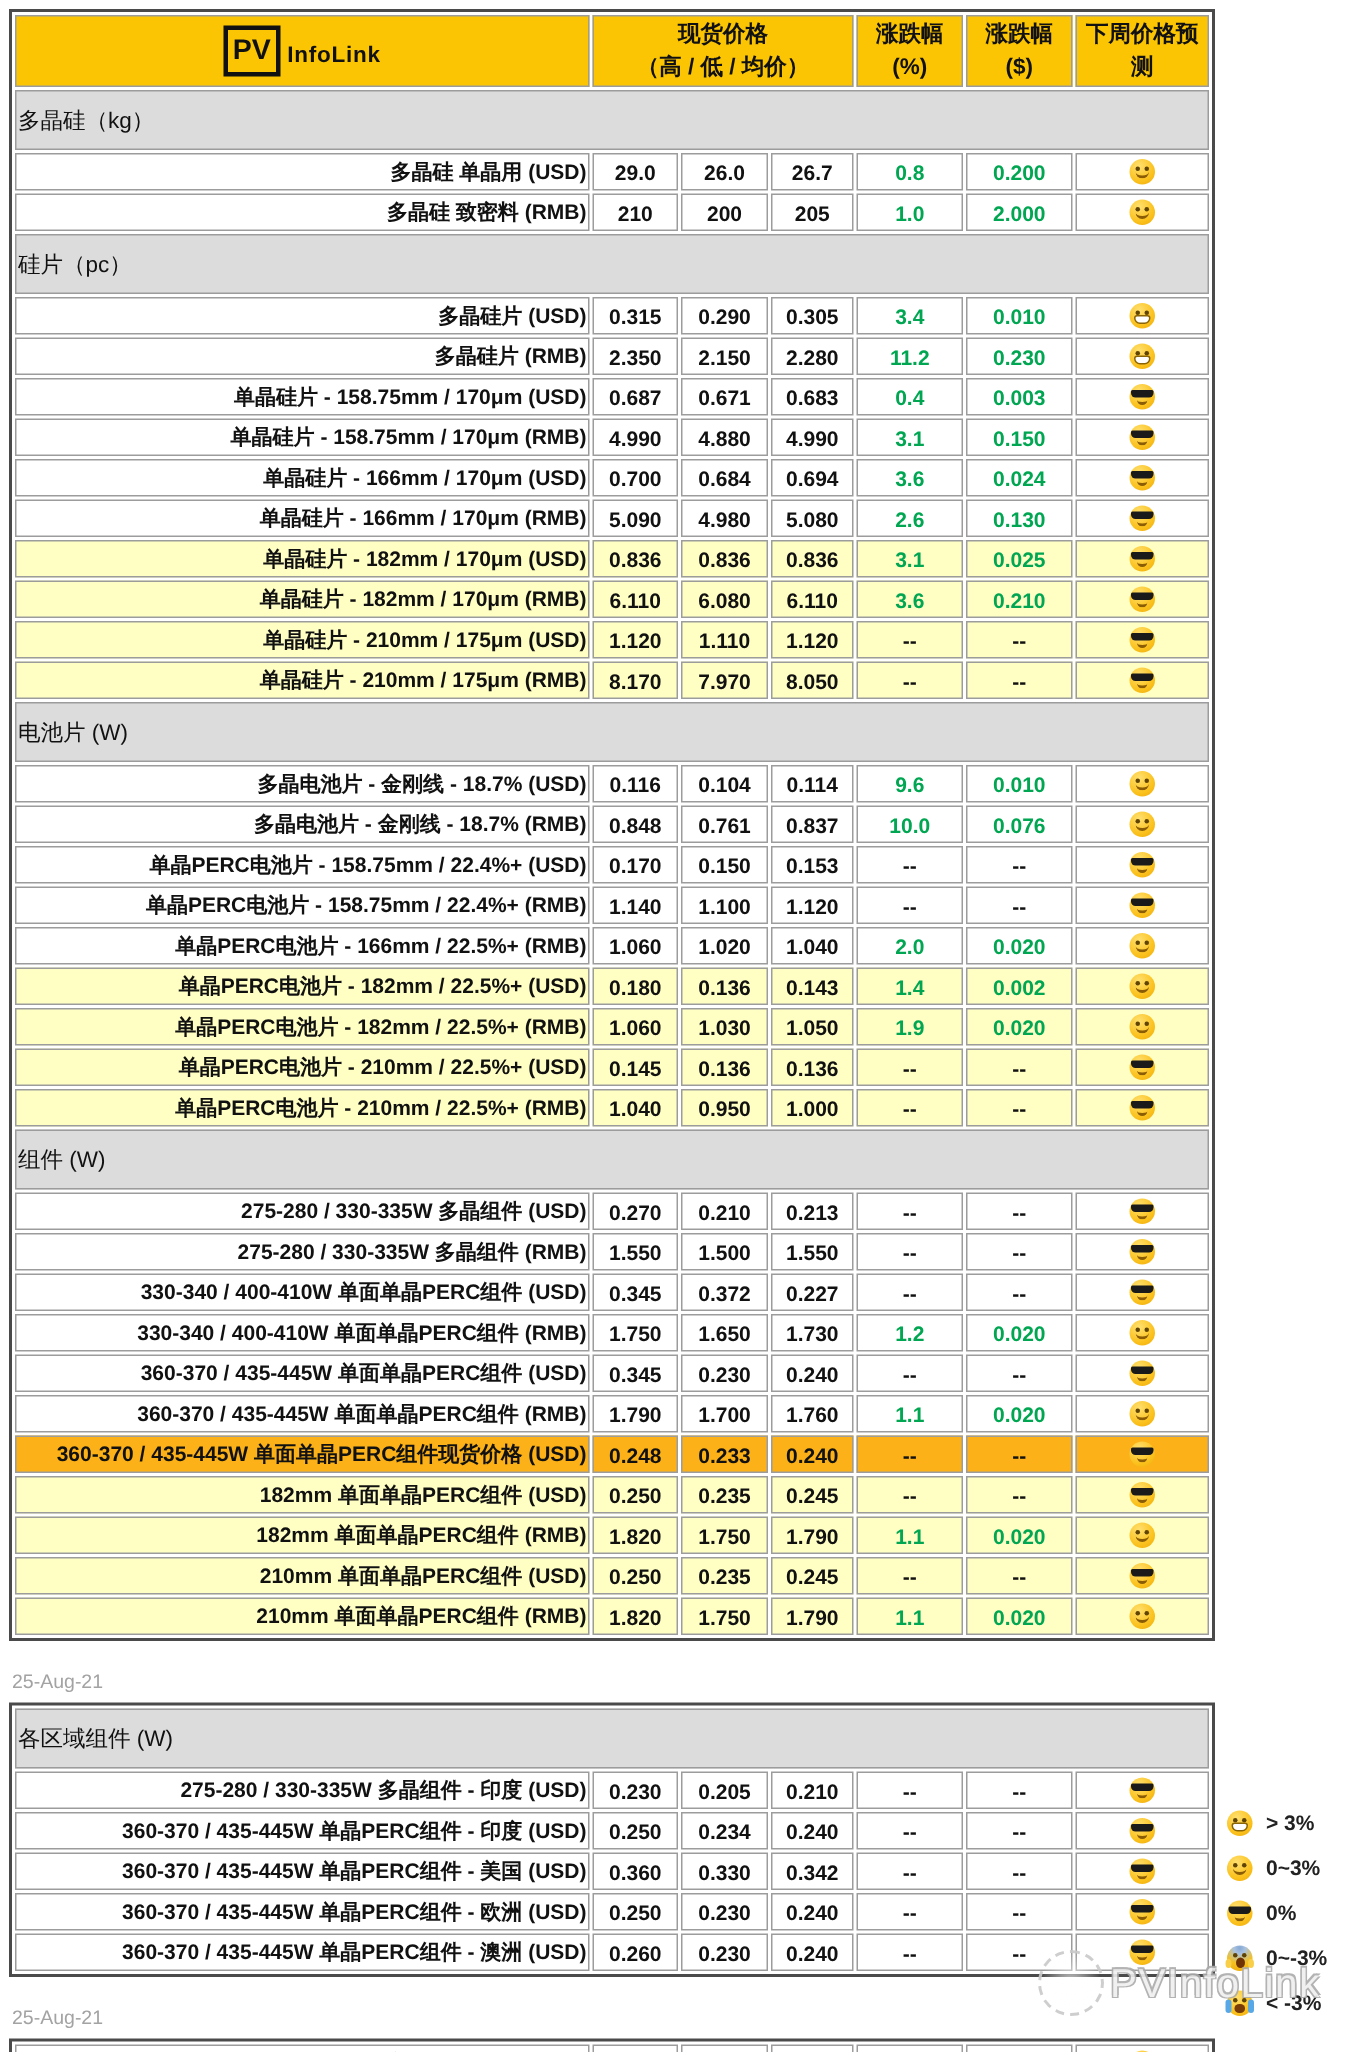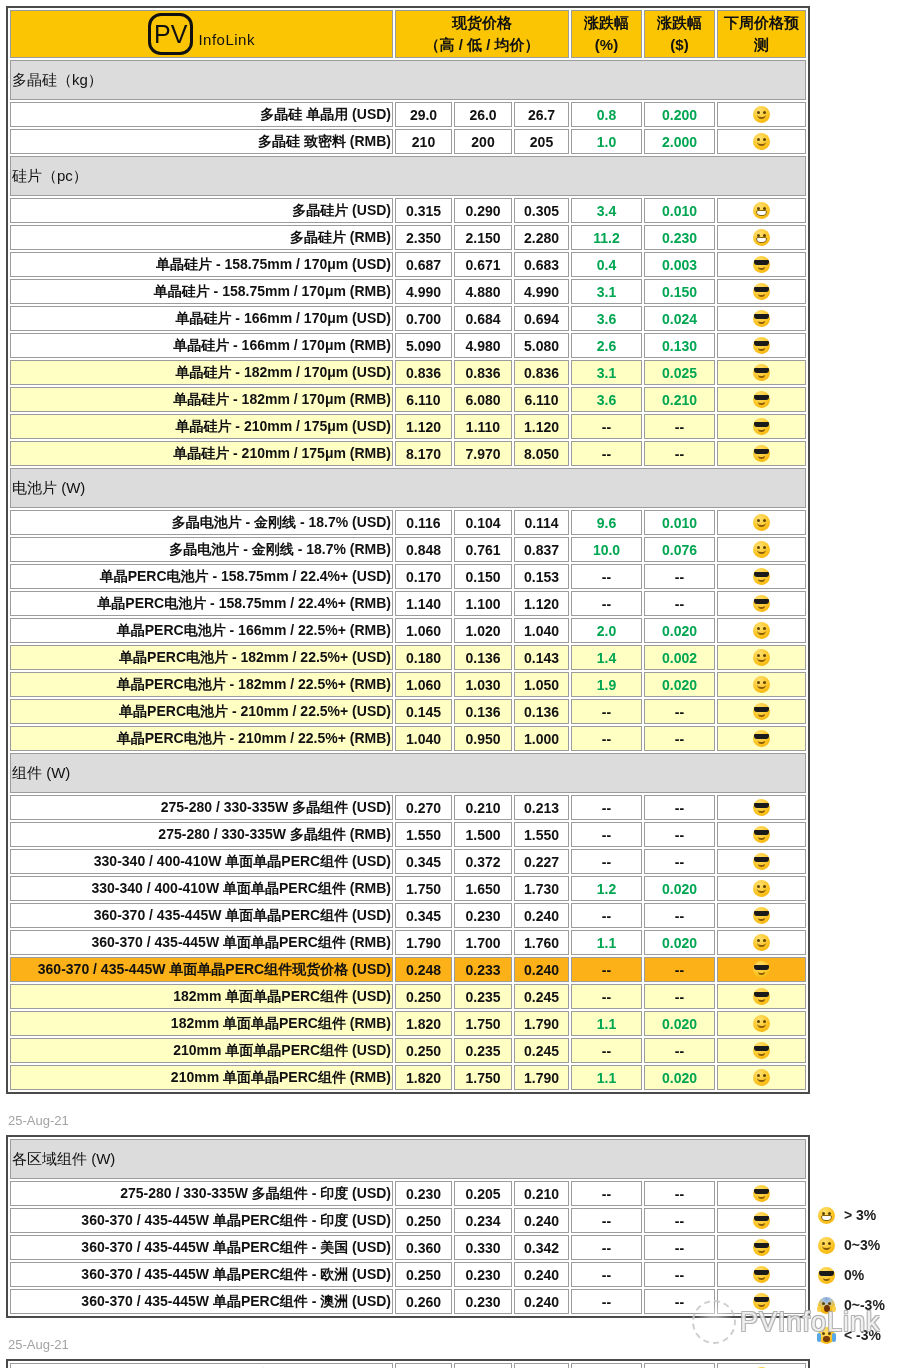--- a/index.html
+++ b/index.html
@@ -18,24 +18,24 @@
     background:#fff;border:2px solid var(--frame);
   }
   td{border:1px solid var(--border-gray);overflow:hidden;}
   
   tr.head-row td{
     background:var(--header-yellow);text-align:center;vertical-align:middle;
     font-weight:bold;font-size:15px;line-height:1.45;height:48px;color:#111;
   }
   td.logo-cell{font-size:24px;}
   .pv-box{
-    display:inline-block;border:3px solid #111;border-radius:13px;padding:0 3px;
-    font-size:25px;font-weight:normal;margin-right:5px;vertical-align:2px;
+    display:inline-block;border:3px solid #111;border-radius:0;padding:0 3px;
+    font-size:19px;font-weight:bold;margin-right:5px;vertical-align:2px;
   }
-  .logo-text{font-weight:normal;letter-spacing:0.5px;}
+  .logo-text{font-weight:bold;letter-spacing:0.5px;}
   
   td.sec{
     background:var(--section-gray);text-align:left;font-weight:normal;
     font-size:15px;height:40px;vertical-align:middle;color:#111;
   }
   
   tr.data-row td{height:25px;vertical-align:middle;font-size:14px;font-weight:bold;background:#fff;}
   td.name{text-align:right;padding-left:18px;}
   td.num,td.chg,td.emoc{text-align:center;}
   td.chg.green{color:var(--green);}

